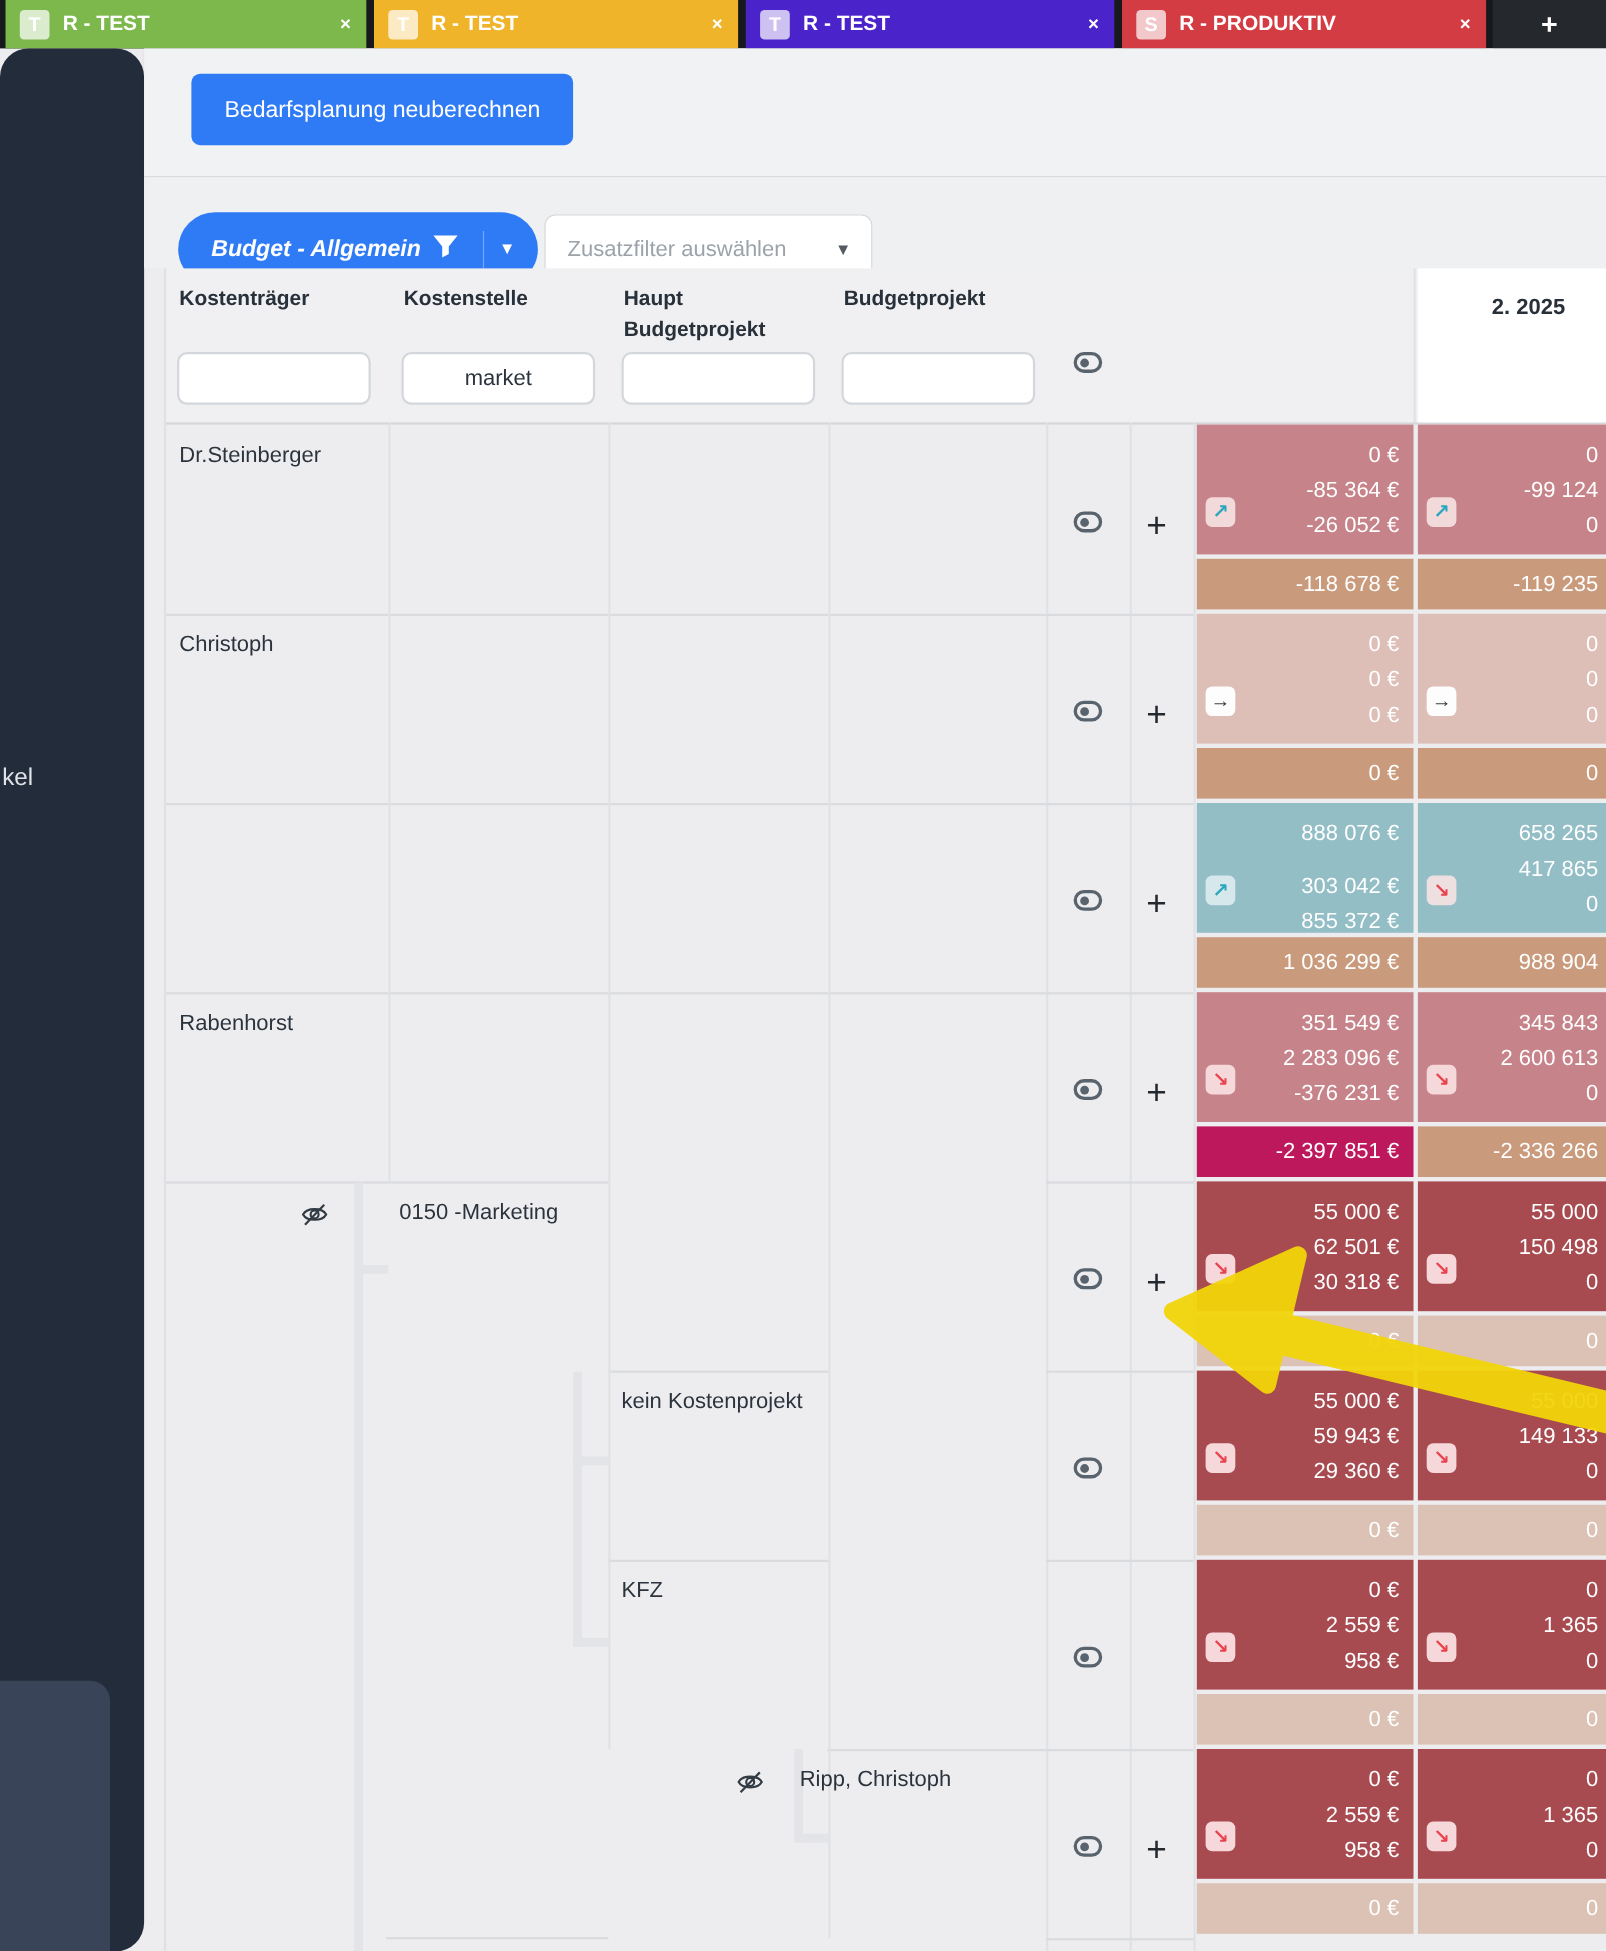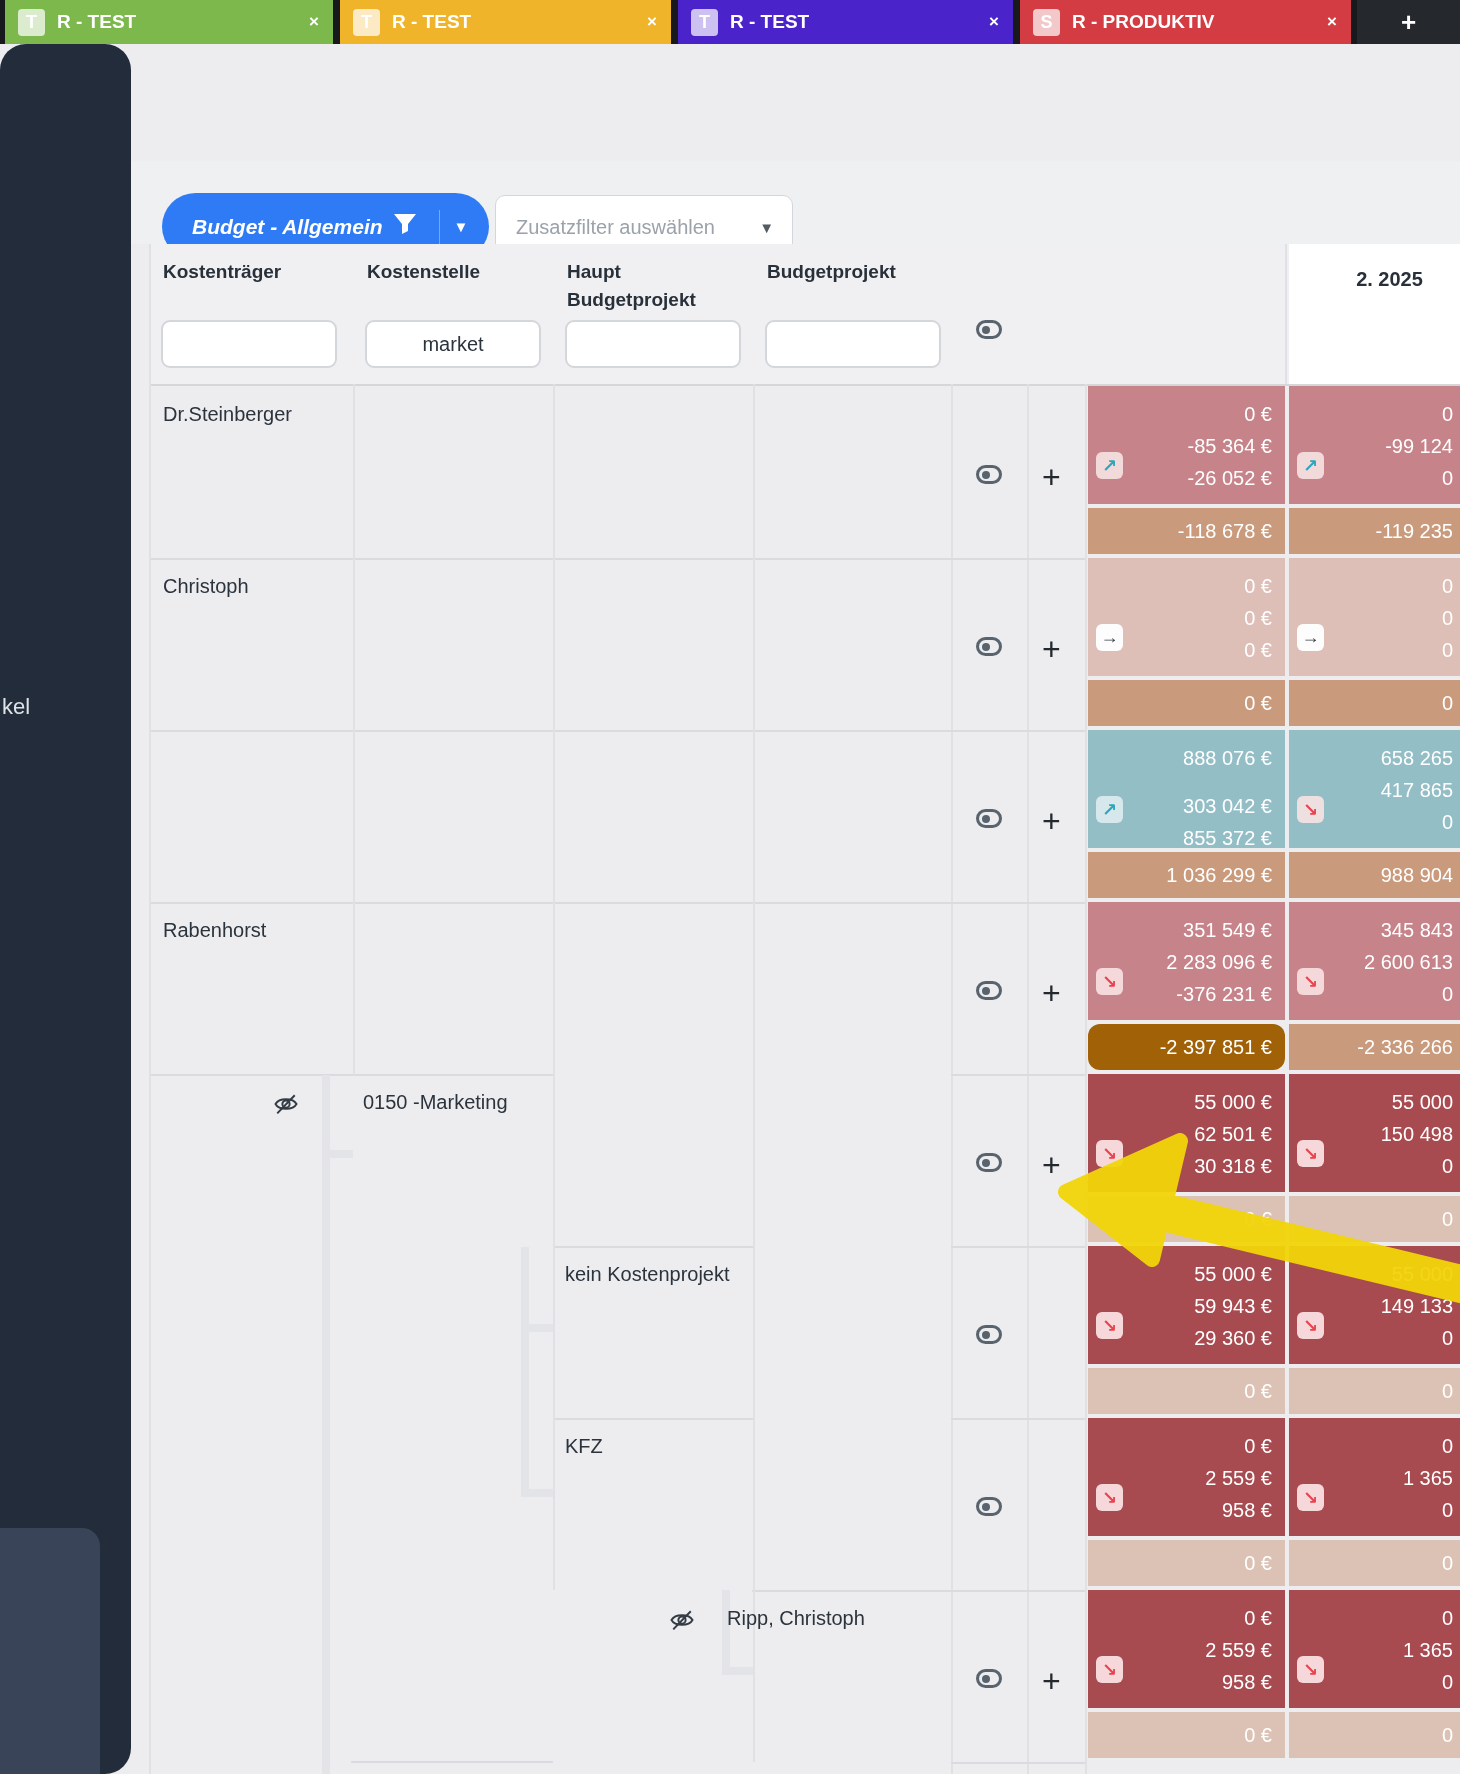--- a/index.html
+++ b/index.html
@@ -87,20 +87,23 @@
       <div class="tab" style="left: 1357px; width: 103px; background: rgb(37, 40, 45); justify-content: center;">
         <span style="font-size:26px;">+</span>
       </div>
     </div>
 
   <div id="sidebar" class="abs">
     <div id="sidebar-hover"></div>
     <div id="sidebar-partial-label">kel</div>
   </div>
 
+  <div id="band" class="abs">
+    <button id="recalc-btn">Bedarfsplanung neuberechnen</button>
+  </div>
 
   <div id="toolbar" class="abs">
     <div id="budget-pill">
       <span class="txt">Budget - Allgemein</span>
       <span class="funnel">
         <svg width="24" height="22" viewBox="0 0 24 22">
             <path d="M1 1 H23 L15 11 V18 L9 21 V11 Z" fill="#fff"></path>
           </svg>
       </span>
       <span class="divider"></span>
@@ -217,21 +220,21 @@
       <div class="eye-toggle" style="left:976px;top:981px;">
         <i></i>
       </div>
       <div class="plus-btn" style="left:1042px;top:978px;">+</div>
       <div class="vcell" style="left: 1088px; top: 902px; width: 197px; height: 118px; background: rgb(198, 131, 138); padding-top: 12px; box-sizing: border-box;">
         <div class="vline-txt" style="margin: 0px 13px 0px 0px; padding-top: 0px;">351 549 €</div>
         <div class="vline-txt" style="margin: 0px 13px 0px 0px; padding-top: 0px;">2 283 096 €</div>
         <div class="vline-txt" style="margin: 0px 13px 0px 0px; padding-top: 0px;">-376 231 €</div>
         <div class="iconsq" style="top: 66px; background: rgb(245, 216, 218); color: rgb(232, 67, 78);">↘</div>
       </div>
-      <div class="sumbar" style="left: 1088px; top: 1024px; width: 197px; height: 46px; background: #a16207; padding-right: 13px; box-sizing: border-box; border-radius: 12px;">-2 397 851 €</div>
+      <div class="sumbar" style="left: 1088px; top: 1024px; width: 197px; height: 46px; background: #be185d; padding-right: 13px; box-sizing: border-box;">-2 397 851 €</div>
       <div class="vcell" style="left: 1289px; top: 902px; width: 201px; height: 118px; background: rgb(198, 131, 138); padding-top: 12px; box-sizing: border-box;">
         <div class="vline-txt" style="margin: 0px 37px 0px 0px; padding-top: 0px;">345 843</div>
         <div class="vline-txt" style="margin: 0px 37px 0px 0px; padding-top: 0px;">2 600 613</div>
         <div class="vline-txt" style="margin: 0px 37px 0px 0px; padding-top: 0px;">0</div>
         <div class="iconsq" style="top: 66px; background: rgb(245, 216, 218); color: rgb(232, 67, 78);">↘</div>
       </div>
       <div class="sumbar" style="left: 1289px; top: 1024px; width: 201px; height: 46px; background: rgb(201, 155, 124); padding-right: 37px; box-sizing: border-box;">-2 336 266</div>
       <div class="row-label" style="left: 363px; top: 1087px; width: 182px;">0150 -Marketing</div>
       <div class="eyeoff" style="left:272px;top:1090px;">
         <svg width="28" height="28" viewBox="0 0 24 24">

